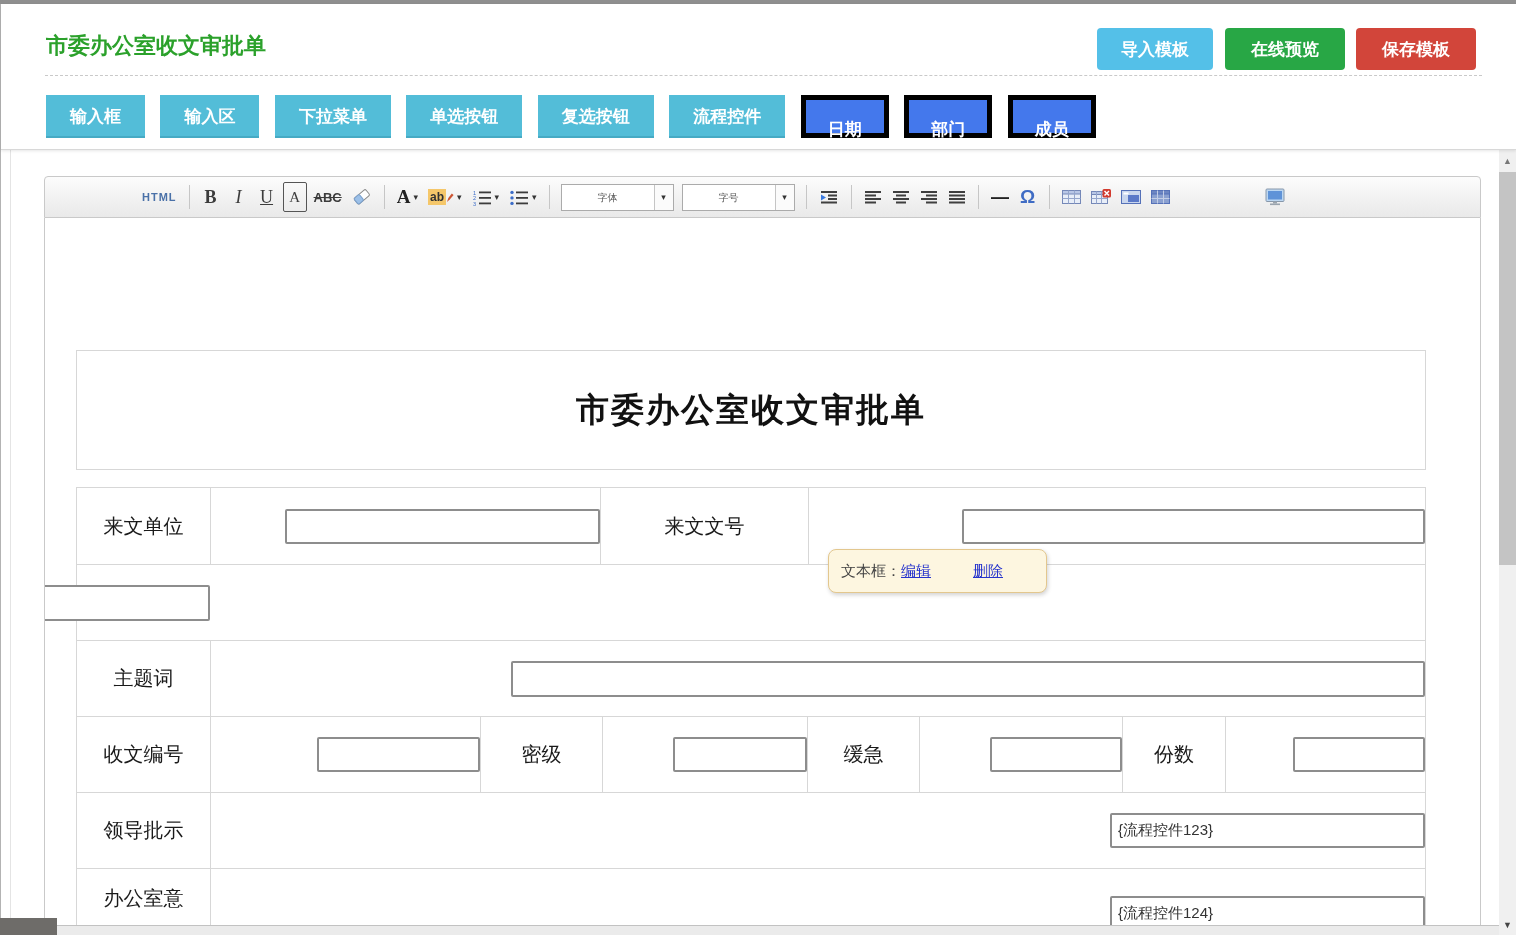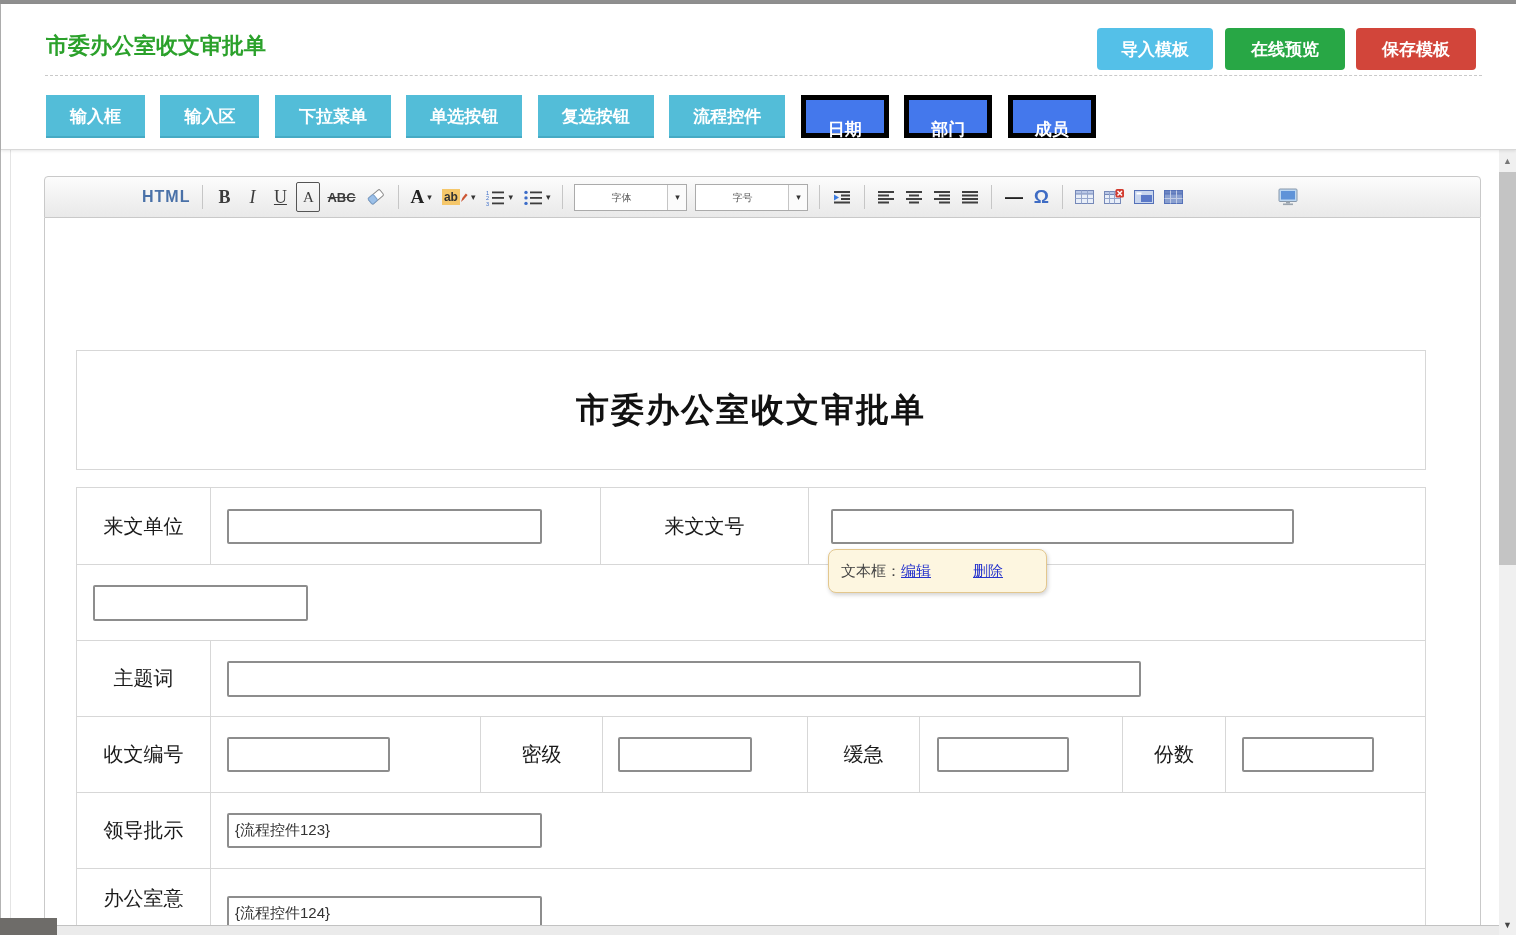--- a/index.html
+++ b/index.html
@@ -35,21 +35,21 @@
 
   
   #editor { left:44px; top:176px; width:1437px; height:759px; }
   #toolbar { position:absolute; left:0; top:0; width:1437px; height:42px;
     background:linear-gradient(#fcfcfc,#e9e9e9); border:1px solid #c9c9c9;
     border-radius:4px 4px 0 0; display:flex; align-items:center; padding-left:92px; }
   .tb-btn { display:inline-flex; align-items:center; justify-content:center;
     height:30px; min-width:24px; padding:0 3px; margin:0 2px; border-radius:2px;
     cursor:pointer; }
   .tb-sep { width:1px; height:24px; background:#c6c6c6; margin:0 7px; }
-  .g-html { font-size:16px; font-weight:bold; color:#4a71a8; letter-spacing:1px; }
+  .g-html { font-size:11px; font-weight:bold; color:#4a71a8; letter-spacing:1px; }
   .g-serif { font-family:"Liberation Serif", serif; font-size:18px; color:#3c3c3c; }
   .g-b { font-weight:bold; }
   .g-i { font-style:italic; }
   .g-u { text-decoration:underline; }
   .g-box { font-size:15px; border:1px solid #555; padding:0 3px; line-height:17px; }
   .g-abc { font-size:13px; font-weight:bold; text-decoration:line-through; color:#3c3c3c; }
   .g-fc { font-family:"Liberation Serif", serif; font-size:19px; color:#222; font-weight:bold;}
   .g-hl { font-size:12px; font-weight:bold; background:#f5c76a; padding:1px 2px; color:#333; }
   .dd-arrow { font-size:9px; color:#333; margin-left:3px; }
   .ke-select { display:inline-flex; height:27px; width:113px; background:#fff;
@@ -69,21 +69,21 @@
   #doc-title-box { width:1350px; height:120px; border:1px solid #d7d7d7;
     display:flex; align-items:center; justify-content:center; }
   #doc-title { font-size:33px; font-weight:bold; color:#111; letter-spacing:2px; }
   #form-table { margin-top:17px; width:1350px; border:1px solid #d7d7d7; }
   .frow { display:grid; height:76px; }
   .frow + .frow { border-top:1px solid #d7d7d7; }
   .frow-1 { grid-template-columns:133px 390px 208px auto; }
   .frow-w { grid-template-columns:133px auto; }
   .frow-4 { grid-template-columns:133px 270px 122px 205px 112px 203px 103px auto; }
   .frow-6 { height:110px; }
-  .fcell { display:flex; align-items:center; }
+  .fcell { display:flex; align-items:center;justify-content:flex-end; }
   .fcell + .fcell { border-left:1px solid #d7d7d7; }
   .flabel { justify-content:center; font-size:20px; color:#1a1a1a; }
   .finput-cell { padding-left:16px; }
   .txt { height:35px; border:2px solid #8d8d8d; border-radius:2px; background:#fff;
     font-size:15px; color:#333; padding:0 6px; }
   .frow-6 .fcell { align-items:flex-start; }
   .frow-6 .flabel { padding-top:16px; }
   .frow-6 .finput-cell .txt { margin-top:27px; }
 
   

